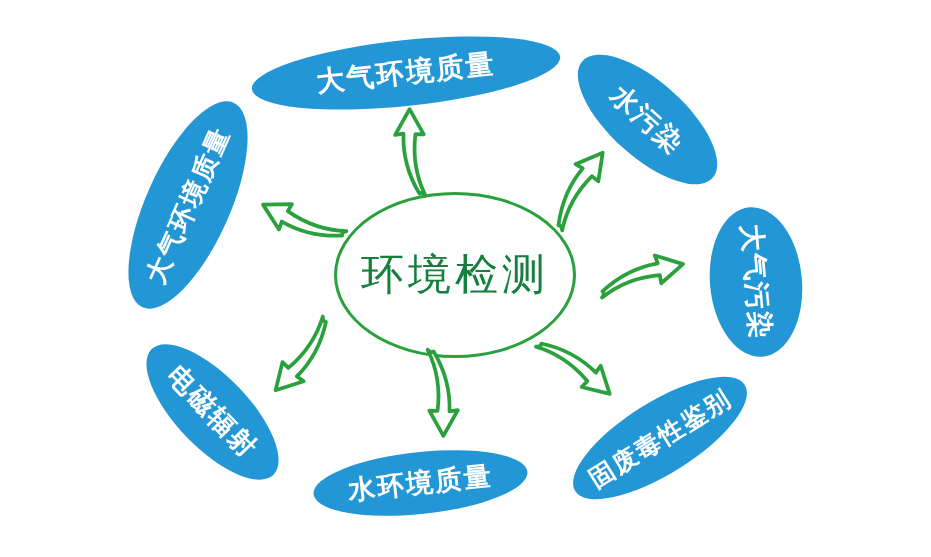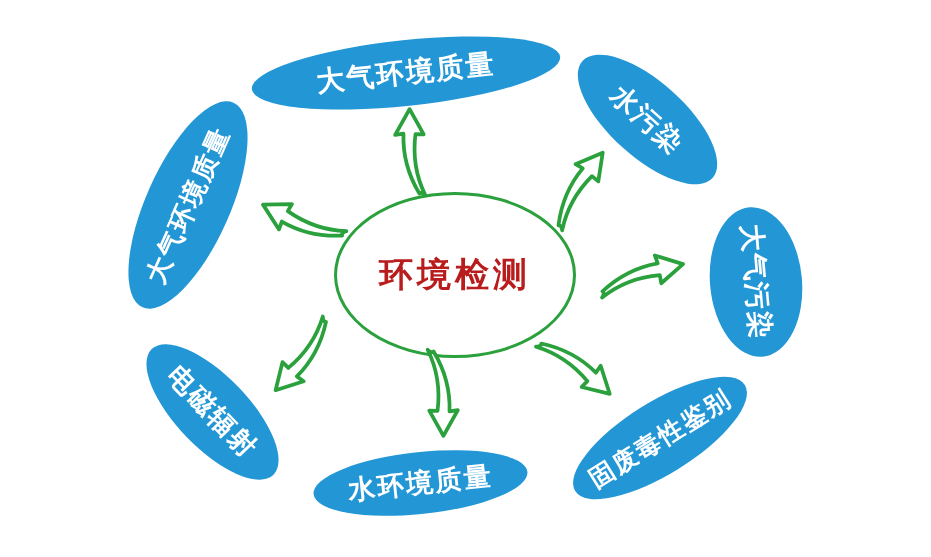--- a/index.html
+++ b/index.html
@@ -19,21 +19,21 @@
   .node-bottom-right {left:560px;top:402px;width:200px;height:72px;transform:rotate(-32deg);font-size:25px;}
   .node-bottom       {left:313px;top:452px;width:215px;height:62px;transform:rotate(-6deg); font-size:27px;}
   .node-bottom-left  {left:125px;top:376px;width:175px;height:72px;transform:rotate(46deg); font-size:27px;}
   .node-left         {left:76px; top:163px;width:224px;height:84px;transform:rotate(-66deg);font-size:26px;}
   .center-node{
     position:absolute;left:334px;top:192px;width:236px;height:160px;
     background:#ffffff;border:3px solid #2aa13c;border-radius:50%;
     display:flex;align-items:center;justify-content:center;z-index:2;
   }
   .center-label{
-    color:#b91c1c;font-size:34px;font-weight:bold;letter-spacing:4px;white-space:nowrap;
+    color:#15803d;font-size:43px;font-weight:normal;letter-spacing:4px;white-space:nowrap;
   }
   .arrow{position:absolute;width:80px;height:105px;z-index:3;overflow:visible;}
   .arrow-top         {left:372px;top:95px; transform:rotate(2deg);}
   .arrow-top-left    {left:258px;top:168px;transform:rotate(-60deg);}
   .arrow-top-right   {left:541px;top:132px;transform:rotate(40deg);}
   .arrow-right       {left:606px;top:222px;transform:rotate(80deg);}
   .arrow-bottom-right{left:540px;top:317px;transform:rotate(135deg);}
   .arrow-bottom      {left:401px;top:345px;transform:rotate(182deg);}
   .arrow-bottom-left {left:260px;top:308px;transform:rotate(-135deg);}
   .defs-holder{position:absolute;width:0;height:0;overflow:hidden;}

